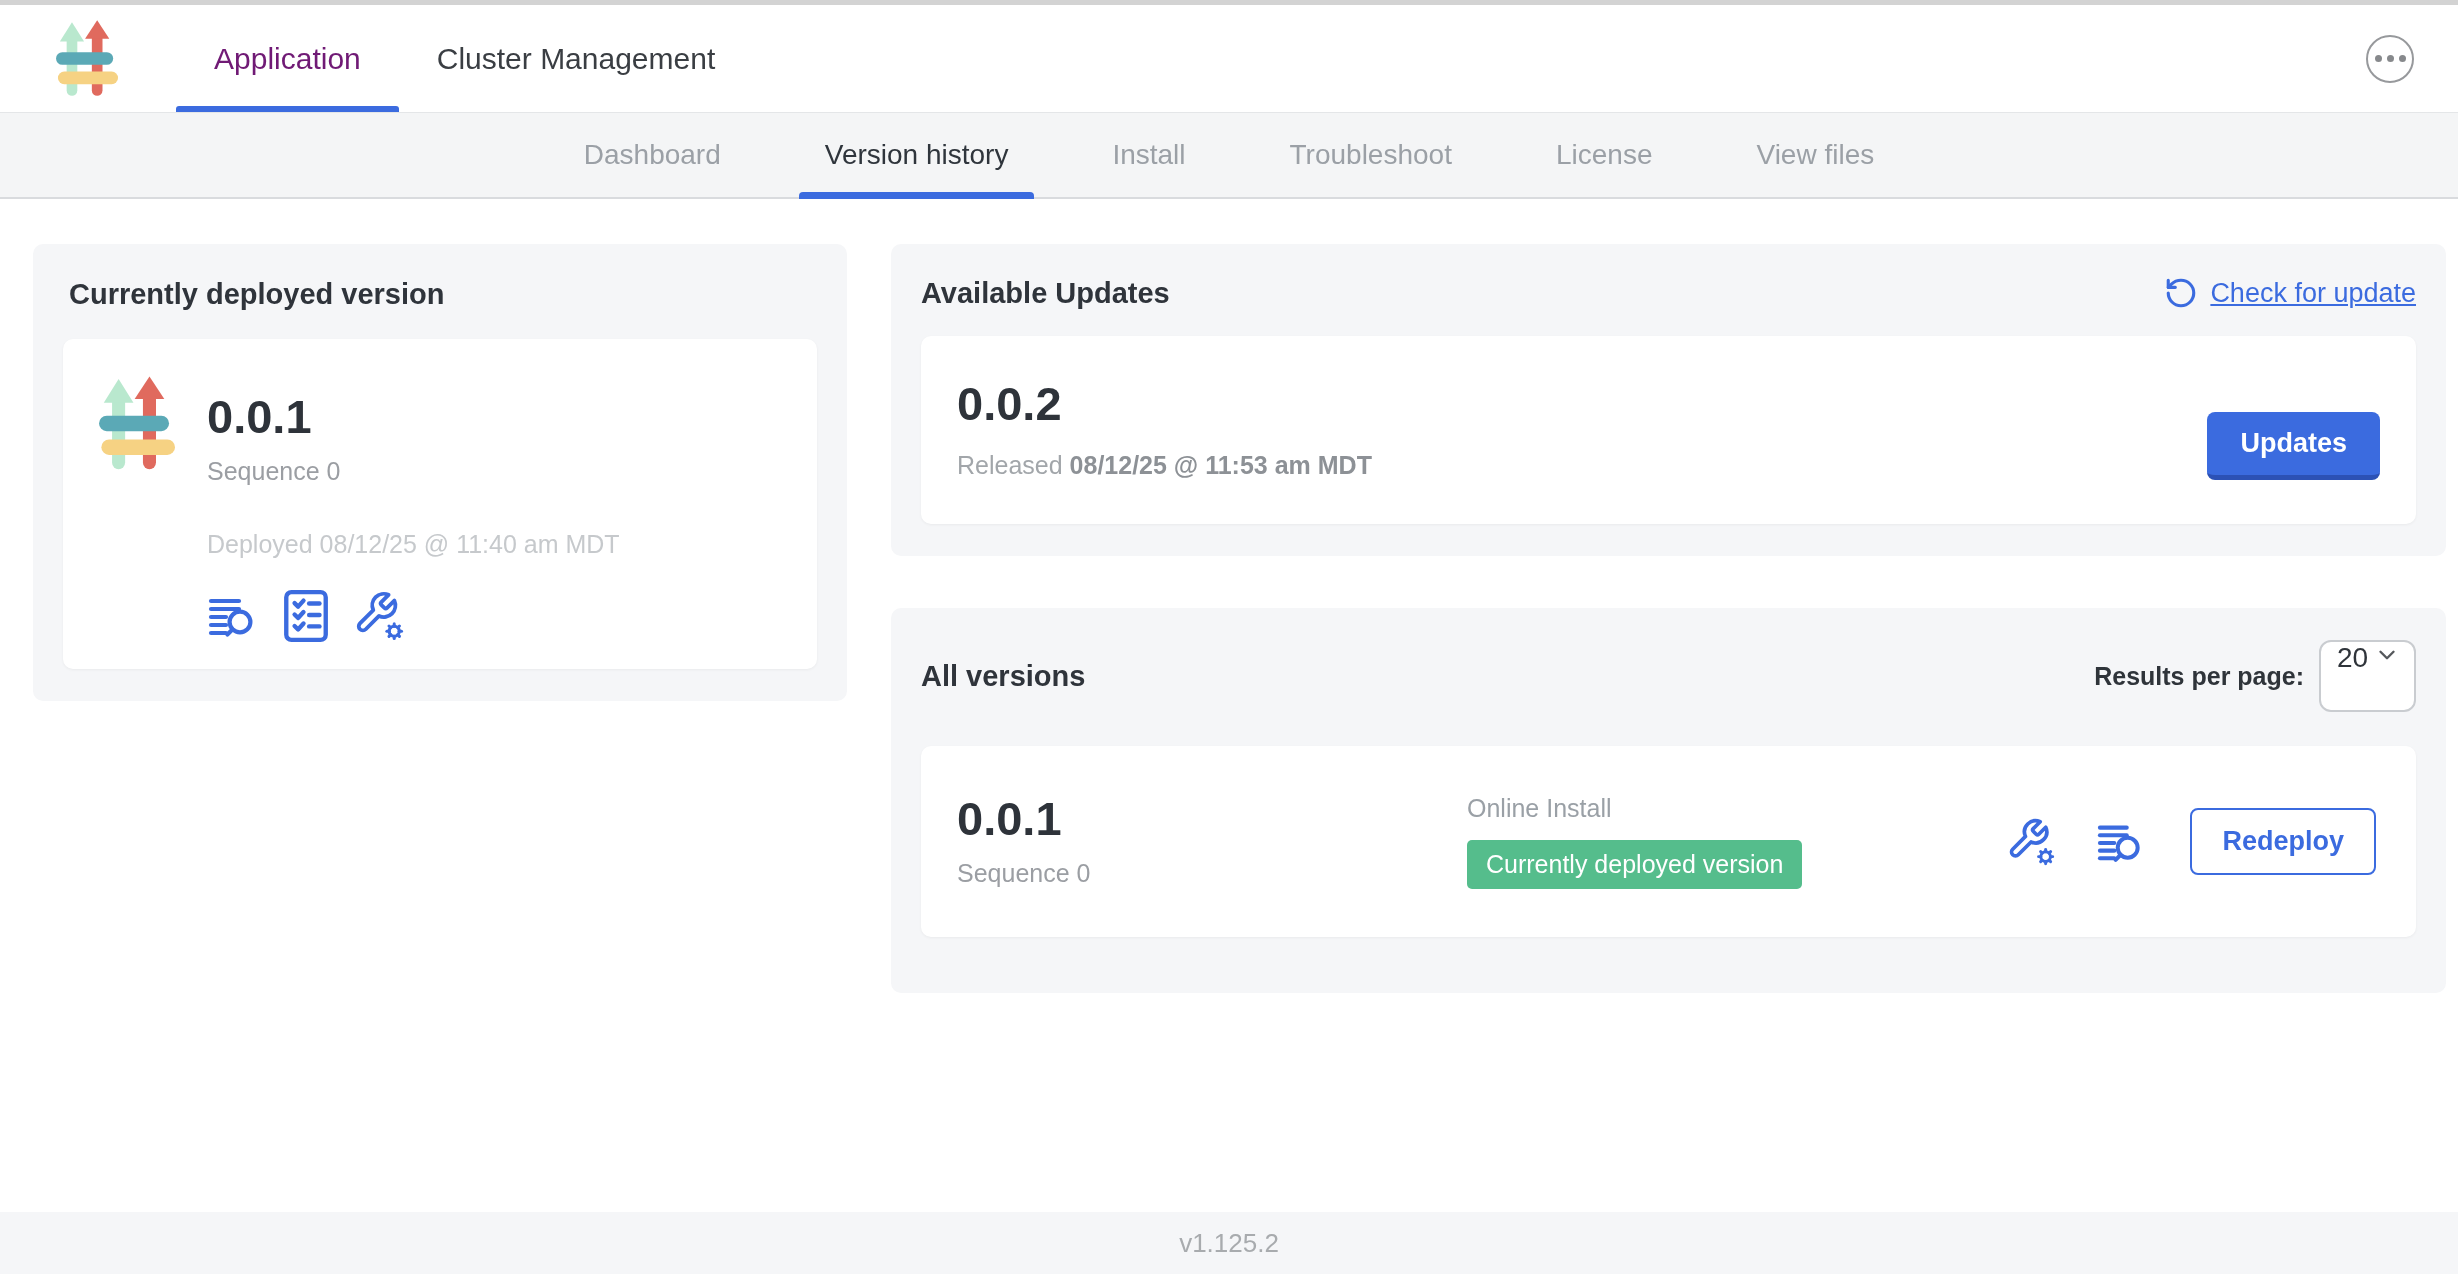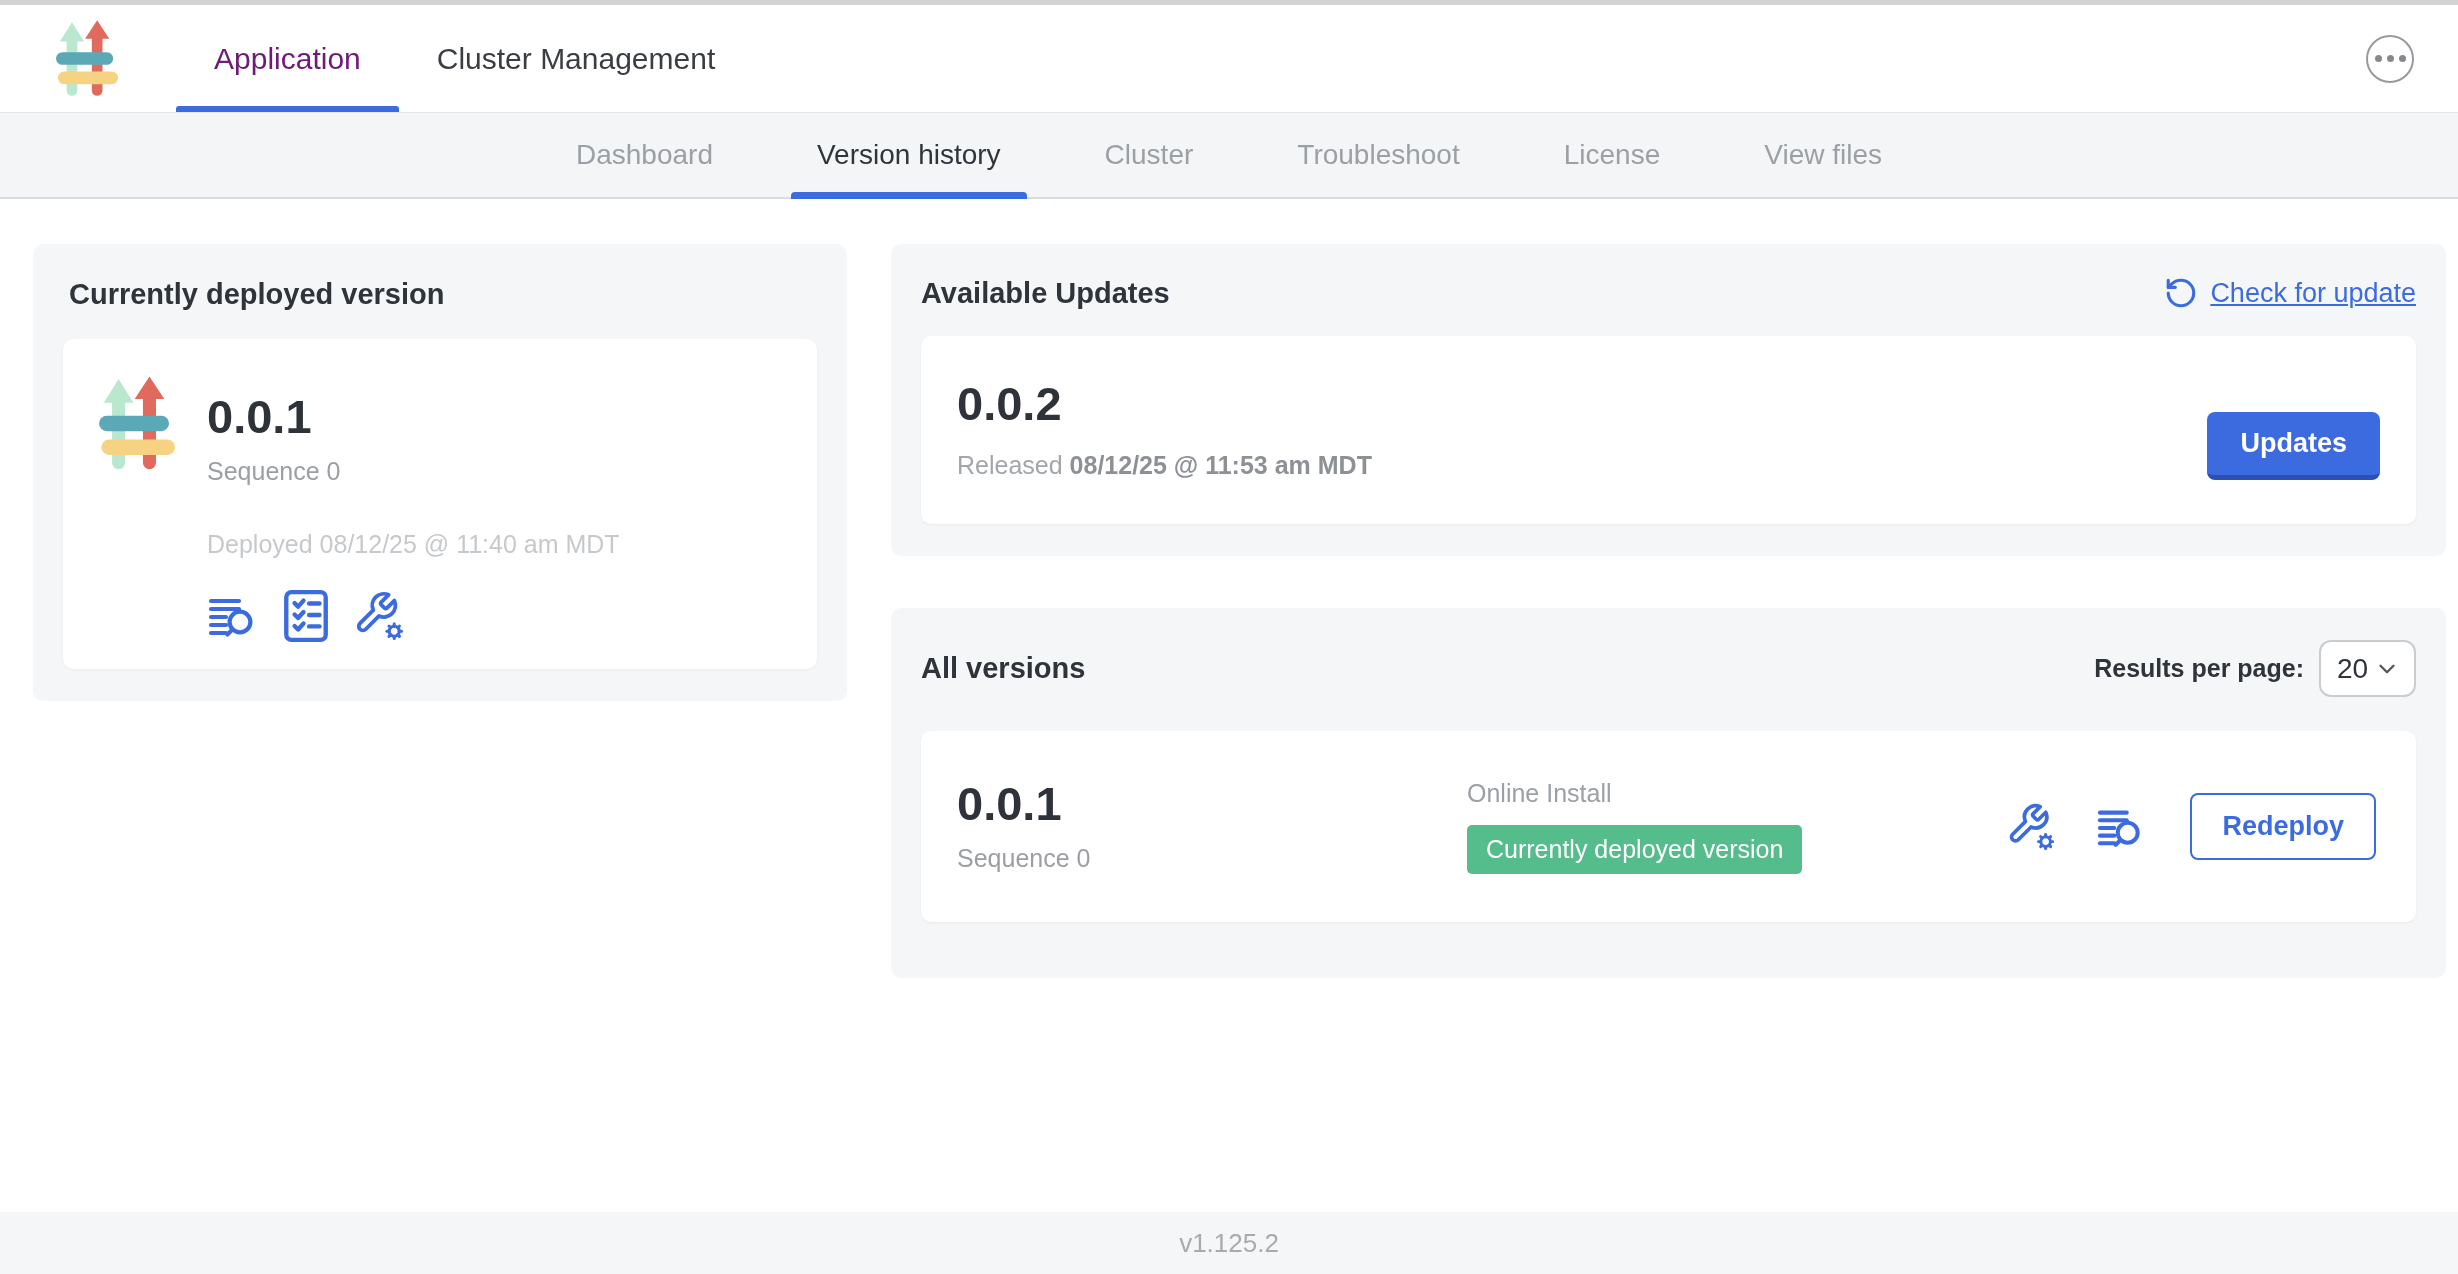--- a/index.html
+++ b/index.html
@@ -113,25 +113,25 @@
     cursor: pointer;
     font-family: inherit;
   }
 
   
   .versions-panel { padding-bottom: 56px; }
   .versions-head { margin-bottom: 0; }
   .rpp { display: flex; align-items: center; gap: 15px; }
   .rpp-label { font-size: 25px; font-weight: 700; color: #2f343a; }
   .rpp-select {
-    width: 97px; height: 57px;
+    width: 97px; height: 72px;
     background: #fff;
     border: 2px solid #c9ccd0;
     border-radius: 12px;
-    display: flex; align-items: center; justify-content: space-between;
+    display: flex; justify-content: space-between;
     padding: 0 14px 0 16px;
     font-size: 28px; color: #2f343a;
     cursor: pointer;
   }
   .version-row { margin-top: 34px; padding: 48px 36px; display: flex; align-items: center; }
   .vr-col1 { width: 510px; flex: none; }
   .vr-col2 { flex: 1; }
   .install-type { font-size: 25px; font-weight: 500; color: #9aa0a6; }
   .badge-green {
     display: inline-block;
@@ -203,21 +203,21 @@
 </header>
 
 <nav class="subnav">
   <div class="subnav-tab">
       <span>Dashboard</span>
     </div>
   <div class="subnav-tab active">
       <span>Version history</span>
     </div>
   <div class="subnav-tab">
-      <span>Cluster</span>
+      <span>Install</span>
     </div>
   <div class="subnav-tab">
       <span>Troubleshoot</span>
     </div>
   <div class="subnav-tab">
       <span>License</span>
     </div>
   <div class="subnav-tab">
       <span>View files</span>
     </div>

